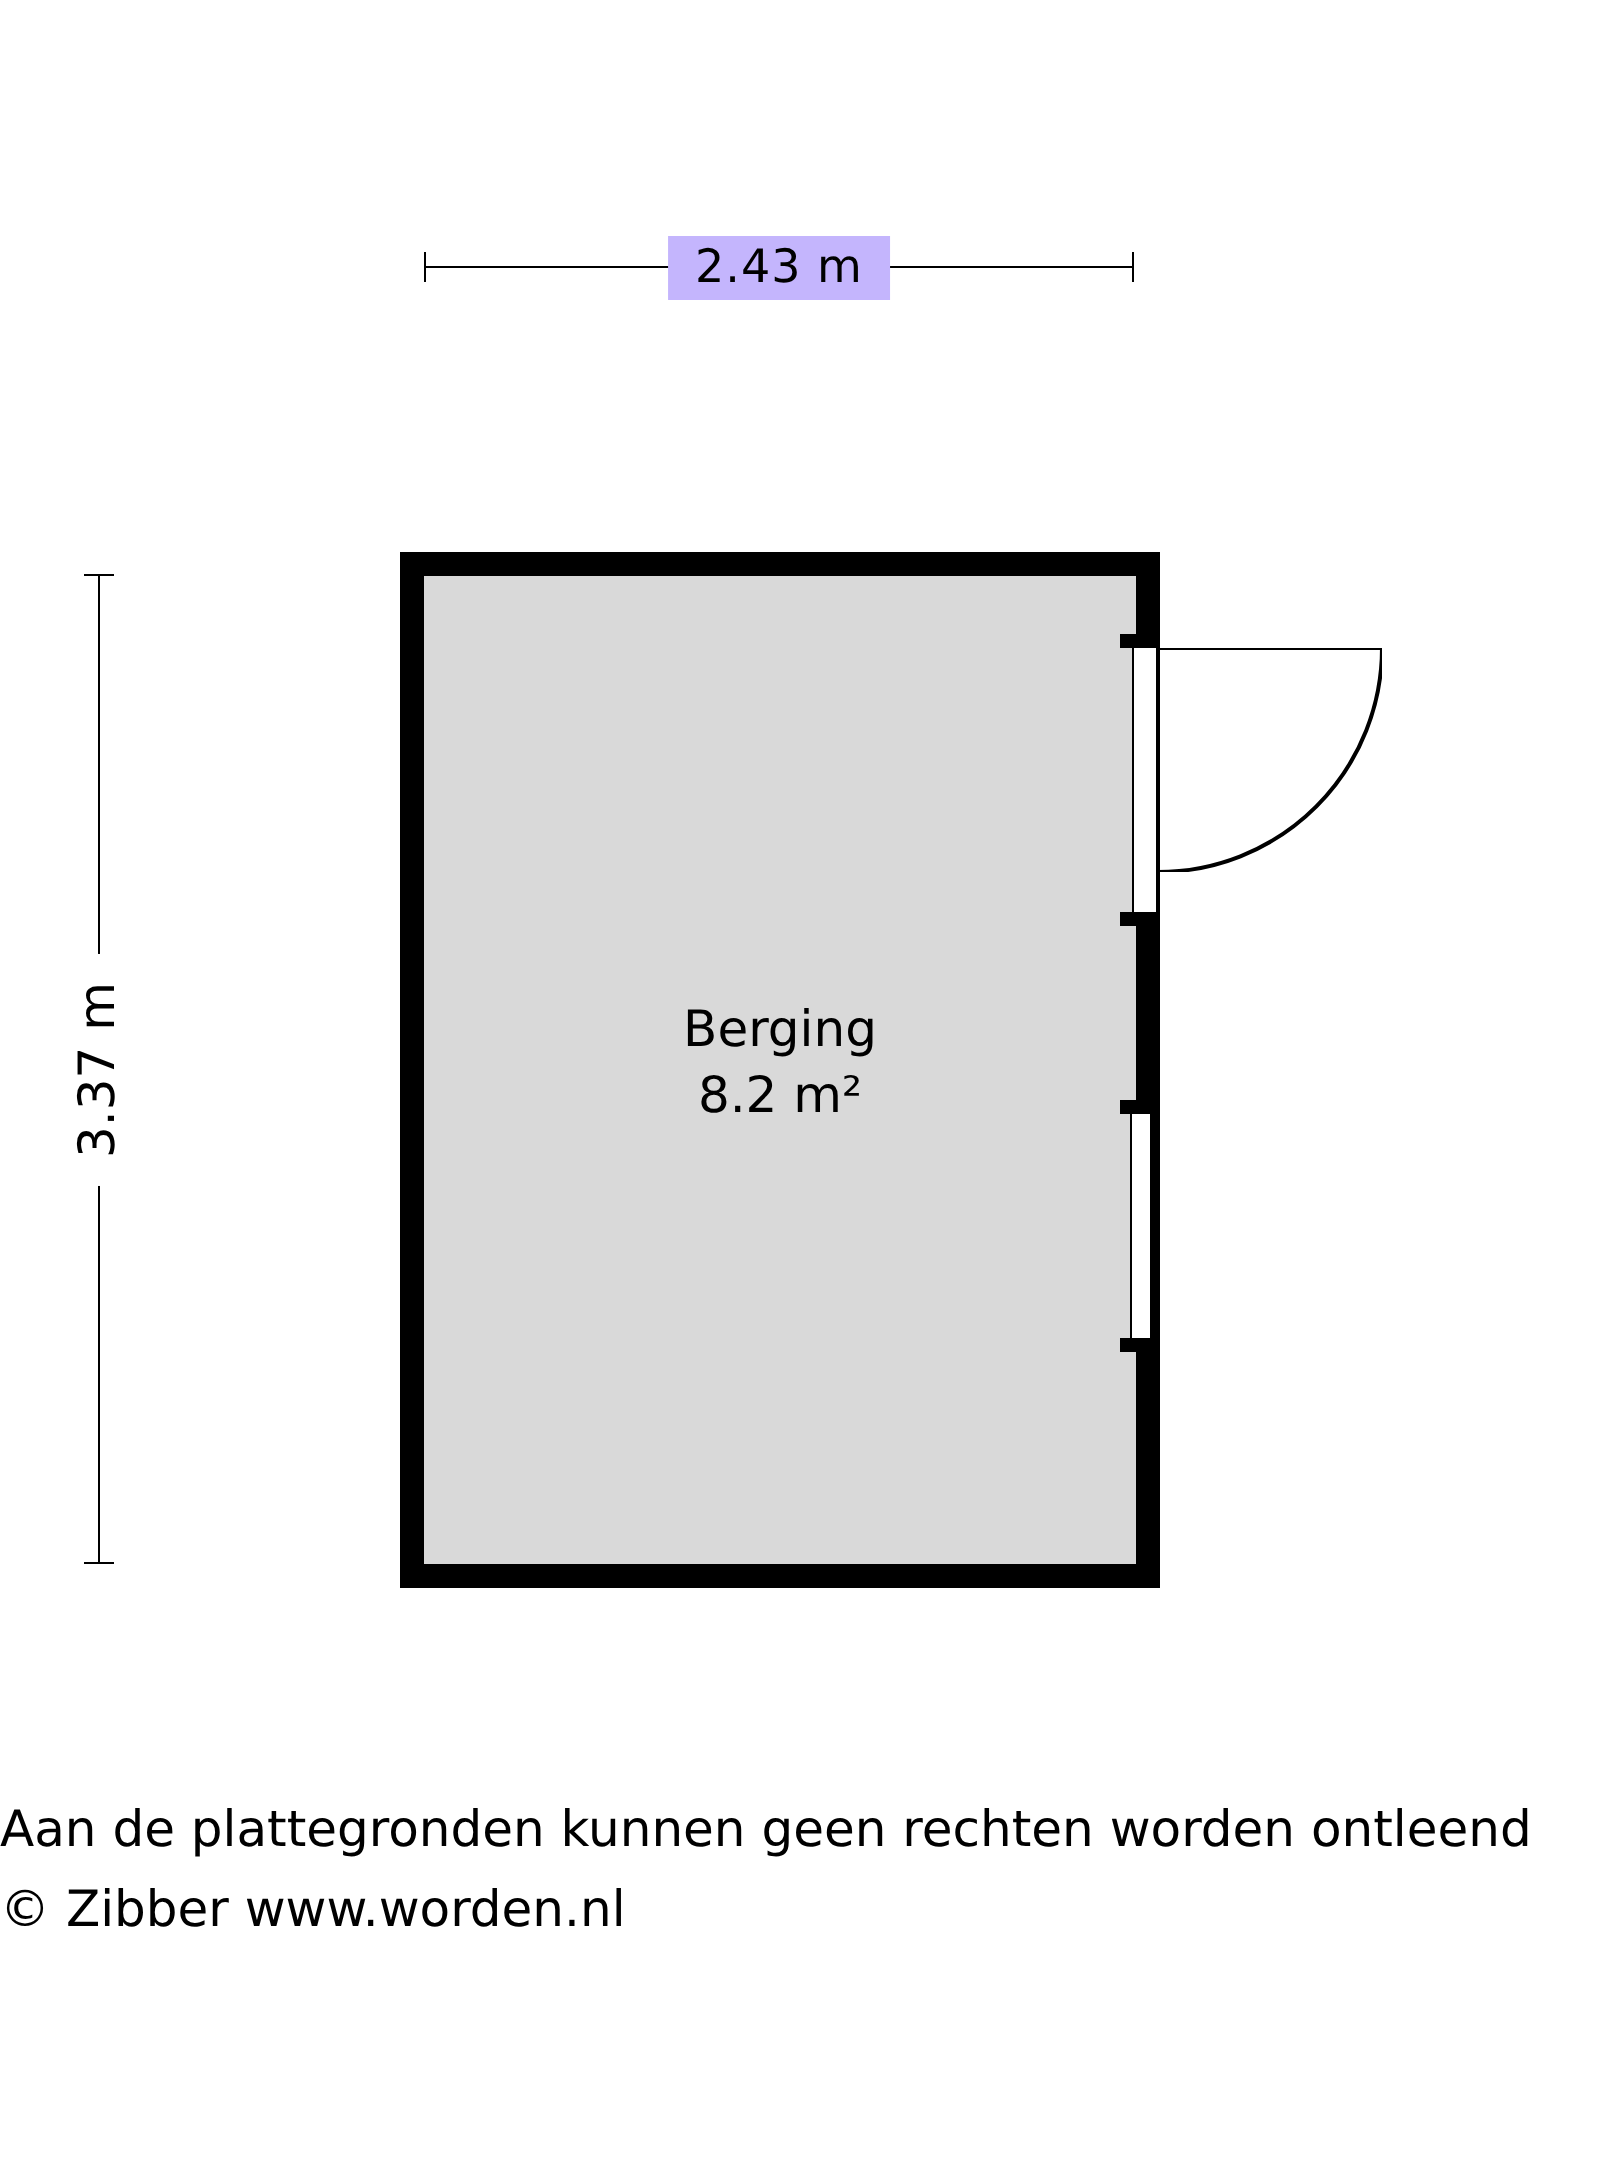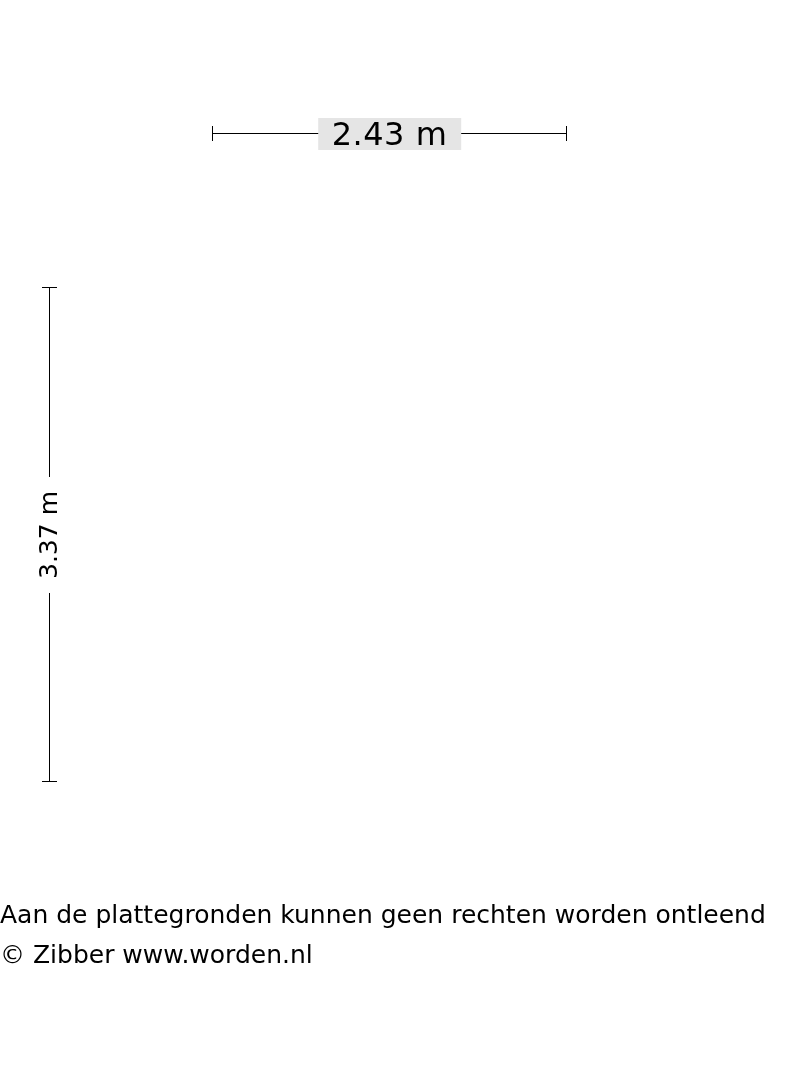--- a/index.html
+++ b/index.html
@@ -44,23 +44,23 @@
     height: 15px;
     background: #000;
   }
   .dim-top .tick.left { left: 0; }
   .dim-top .tick.right { right: 0; }
   .dim-top .label {
     position: absolute;
     top: 0px;
     left: 50%;
     transform: translateX(-50%);
-    background: #e5e5e5;
+    background: #c4b5fd;
     padding: 0 14px;
-    font-size: 32px;
+    font-size: 23px;
     line-height: 32px;
     letter-spacing: 0.5px;
     white-space: nowrap;
   }
 
   
   .dim-left {
     position: absolute;
     left: 30px;
     top: 287px;
@@ -238,19 +238,41 @@
     <div class="label">2.43 m</div>
   </div>
 
   <div class="dim-left">
     <div class="line"></div>
     <div class="tick top"></div>
     <div class="tick bottom"></div>
     <div class="label">3.37 m</div>
   </div>
 
+  <div class="floorplan">
+    <div class="outer-wall">
+      <div class="room-fill"></div>
+      <div class="room-label">Berging</div>
+      <div class="room-area">8.2 m²</div>
+    </div>
+
+    <div class="door-group">
+      <div class="door-jamb top"></div>
+      <div class="door-jamb bottom"></div>
+      <div class="door-leaf"></div>
+      <svg class="door-swing" viewBox="0 0 112 112">
+        <path d="M 0 0 L 112 0 A 112 112 0 0 1 0 112" fill="none" stroke="#000000" stroke-width="2"></path>
+      </svg>
+    </div>
+
+    <div class="window-group">
+      <div class="window-cap top"></div>
+      <div class="window-cap bottom"></div>
+      <div class="window-pane"></div>
+    </div>
+  </div>
 
   <div class="footer">
     <div class="disclaimer">Aan de plattegronden kunnen geen rechten worden ontleend</div>
     <div class="copyright">© Zibber www.worden.nl</div>
   </div>
 
 </div>
 
 </body></html>

